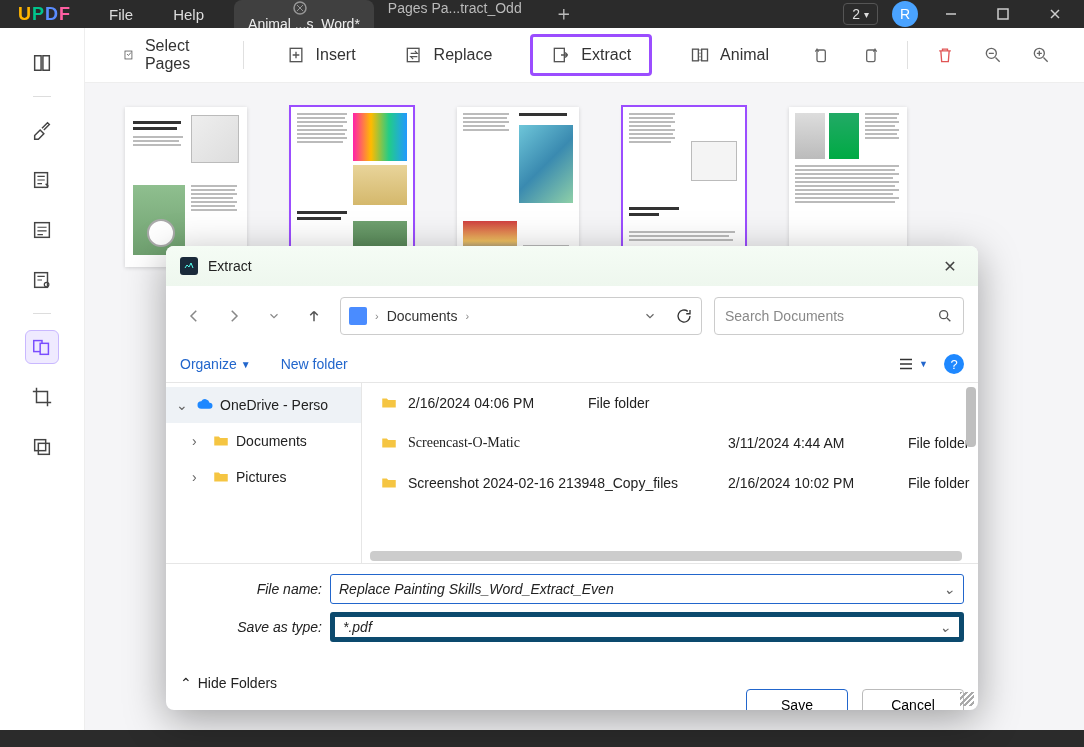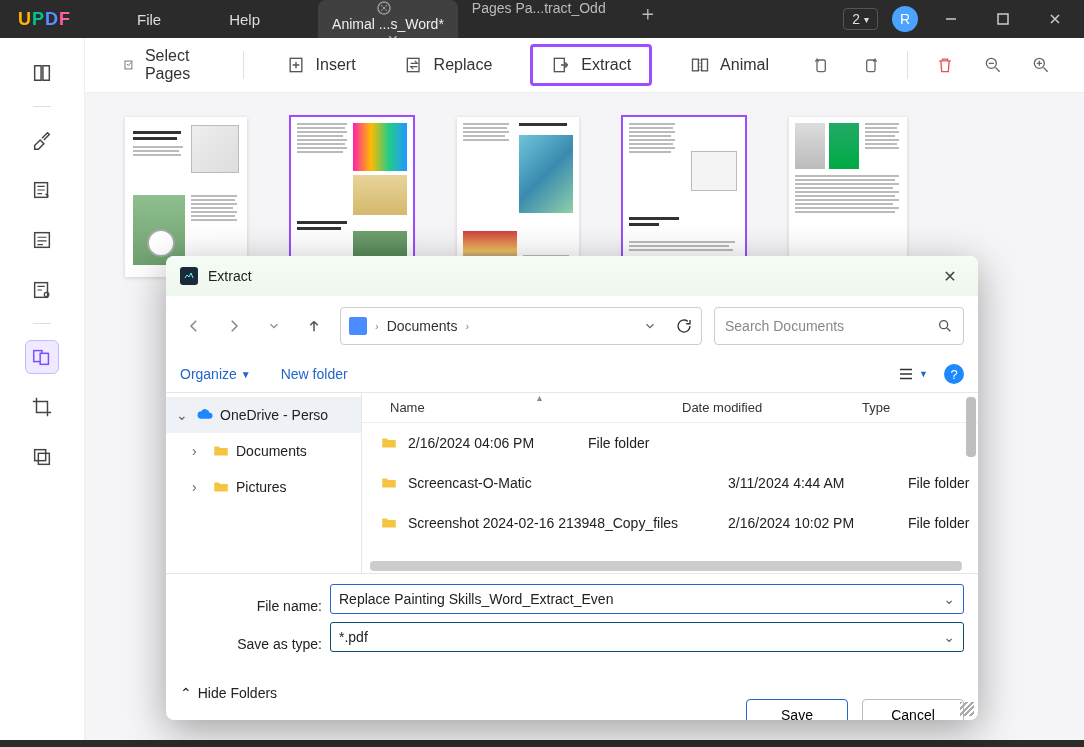--- a/index.html
+++ b/index.html
@@ -1,19 +1,19 @@
 <!DOCTYPE html>
 <html><head>
 <meta charset="utf-8">
 <style>
   * { box-sizing: border-box; margin: 0; padding: 0; font-family: "Segoe UI", Arial, sans-serif; }
   body { width: 1084px; height: 747px; background: #2b2b2b; overflow: hidden; position: relative; }
 
   
-  .titlebar { height: 38px; background: #2b2b2b; display: flex; align-items: center; color: #ddd; gap: 28px; }
+  .titlebar { height: 28px; background: #2b2b2b; display: flex; align-items: center; color: #ddd; }
   .logo { margin-left: 18px; font-weight: 800; font-size: 18px; letter-spacing: 1px; }
   .logo .u { color: #ffb400; }
   .logo .p { color: #00c48c; }
   .logo .d { color: #5a8dff; }
   .logo .f { color: #ff5fa2; }
   .menu-file, .menu-help { margin-left: 38px; font-size: 15px; color: #ddd; cursor: pointer; }
   .menu-help { margin-left: 40px; }
   .tabs { display: flex; align-items: stretch; height: 100%; margin-left: 30px; }
   .tab { display: flex; align-items: center; padding: 0 14px; font-size: 14px; cursor: pointer; position: relative; flex-direction: column; }
   .tab.active { background: #404040; border-radius: 8px 8px 0 0; color: #eee; }
@@ -85,24 +85,24 @@
   .file-head { height: 30px; display: flex; align-items: center; font-size: 13px; color: #333; border-bottom: 1px solid #eee; }
   .col-name { width: 320px; padding-left: 28px; }
   .col-date { width: 180px; }
   .col-type { flex: 1; }
   .file-row { height: 40px; display: flex; align-items: center; font-size: 14px; color: #222; }
   .file-row .folder-ico { margin-right: 10px; margin-left: 18px; }
   .file-scroll-thumb { position: absolute; right: 2px; top: 4px; width: 10px; height: 60px; background: #bfbfbf; border-radius: 4px; }
   .h-scroll { position: absolute; left: 8px; right: 16px; bottom: 2px; height: 10px; background: #ccc; border-radius: 4px; }
 
   .dlg-fields { padding: 10px 14px 6px 14px; }
-  .field-row { display: flex; align-items: flex-end; margin-bottom: 8px; }
+  .field-row { display: flex; align-items: center; margin-bottom: 8px; font-style: italic; }
   .field-label { width: 150px; text-align: right; padding-right: 8px; font-size: 14px; color: #222; }
   .field-input { flex: 1; height: 30px; border: 1.5px solid #2266cc; border-radius: 3px; padding: 0 8px; font-size: 14px; display: flex; align-items: center; justify-content: space-between; color: #222; }
-  .field-input.plain { border: 1px solid #0c4a6e; }
+  .field-input.plain { border: 5px solid #0c4a6e; }
 
   .dlg-footer { height: 54px; display: flex; align-items: center; padding: 0 14px; }
   .hide-folders { display: flex; align-items: center; gap: 6px; font-size: 14px; color: #222; cursor: pointer; }
   .dlg-btns { margin-left: auto; display: flex; gap: 14px; margin-top: 44px; }
   .dlg-btn { width: 102px; height: 32px; border: 1px solid #bbb; border-radius: 4px; background: #fff; font-size: 14px; cursor: pointer; display:flex; align-items:center; justify-content:center;}
   .dlg-btn.primary { border: 1.5px solid #2266cc; }
 
   .resize-grip { position: absolute; right: 4px; bottom: 4px; width: 14px; height: 14px; background:
     repeating-linear-gradient(135deg,#aaa 0 2px, transparent 2px 4px);}
 
@@ -501,42 +501,36 @@
           <span class="tree-chev">›</span>
           <span class="folder-ico">
             <svg width="18" height="18" viewBox="0 0 24 24">
                 <path d="M3 6h6l2 2h10v10H3z" fill="#f5c542"></path>
               </svg>
           </span>
           <span>Pictures</span>
         </div>
       </div>
       <div class="dlg-files">
-        <div class="file-head">
-          <div class="col-name">Name</div>
-          <span style="position:absolute;left:175px;top:-1px;color:#888;font-size:10px;">▴</span>
-          <div class="col-date">Date modified</div>
-          <div class="col-type">Type</div>
-        </div>
         <div class="file-row">
           <span class="folder-ico">
               <svg width="18" height="18" viewBox="0 0 24 24">
                 <path d="M3 6h6l2 2h10v10H3z" fill="#f5c542"></path>
               </svg>
             </span>
           <div class="col-date">2/16/2024 04:06 PM</div>
           <div class="col-type">File folder</div>
         </div>
         <div class="file-row">
           <span class="folder-ico">
               <svg width="18" height="18" viewBox="0 0 24 24">
                 <path d="M3 6h6l2 2h10v10H3z" fill="#f5c542"></path>
               </svg>
             </span>
-          <div class="col-name" style="padding-left:0;">Screencast-O-Matic</div>
+          <div class="col-name" style="padding-left:0;font-family:Liberation Serif, serif;">Screencast-O-Matic</div>
           <div class="col-date">3/11/2024 4:44 AM</div>
           <div class="col-type">File folder</div>
         </div>
         <div class="file-row">
           <span class="folder-ico">
               <svg width="18" height="18" viewBox="0 0 24 24">
                 <path d="M3 6h6l2 2h10v10H3z" fill="#f5c542"></path>
               </svg>
             </span>
           <div class="col-name" style="padding-left:0;width:320px;white-space:nowrap;overflow:hidden;">Screenshot 2024-02-16 213948_Copy_files</div>

